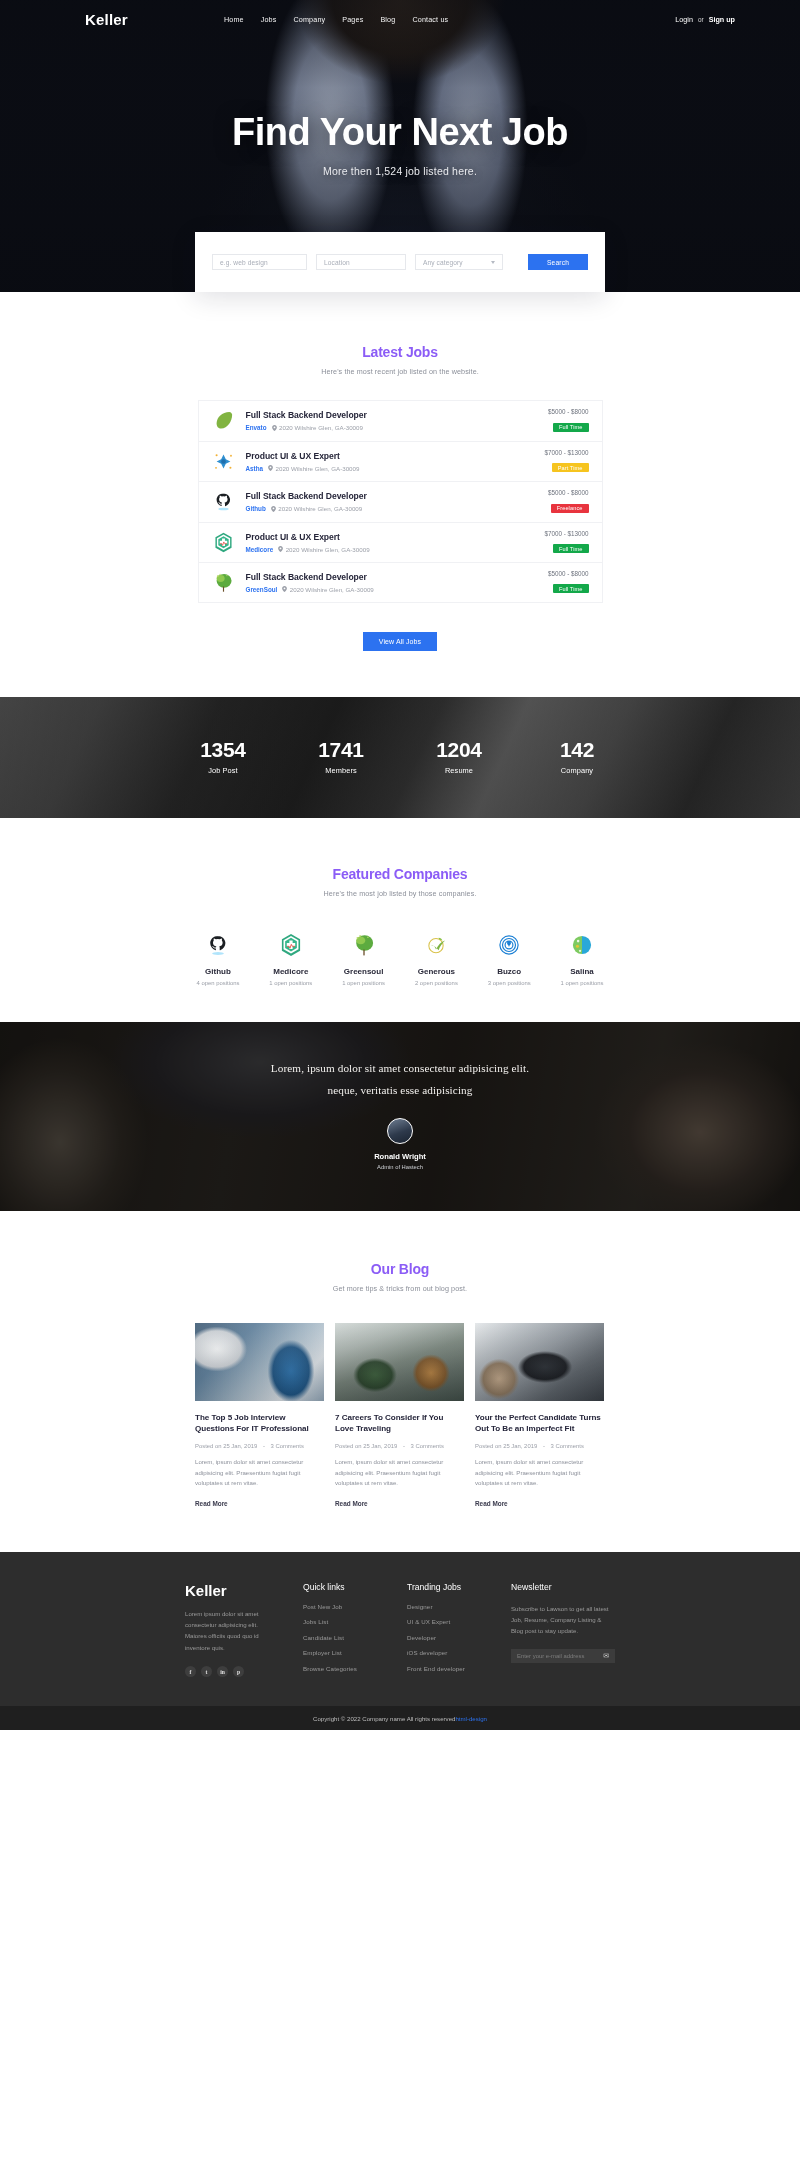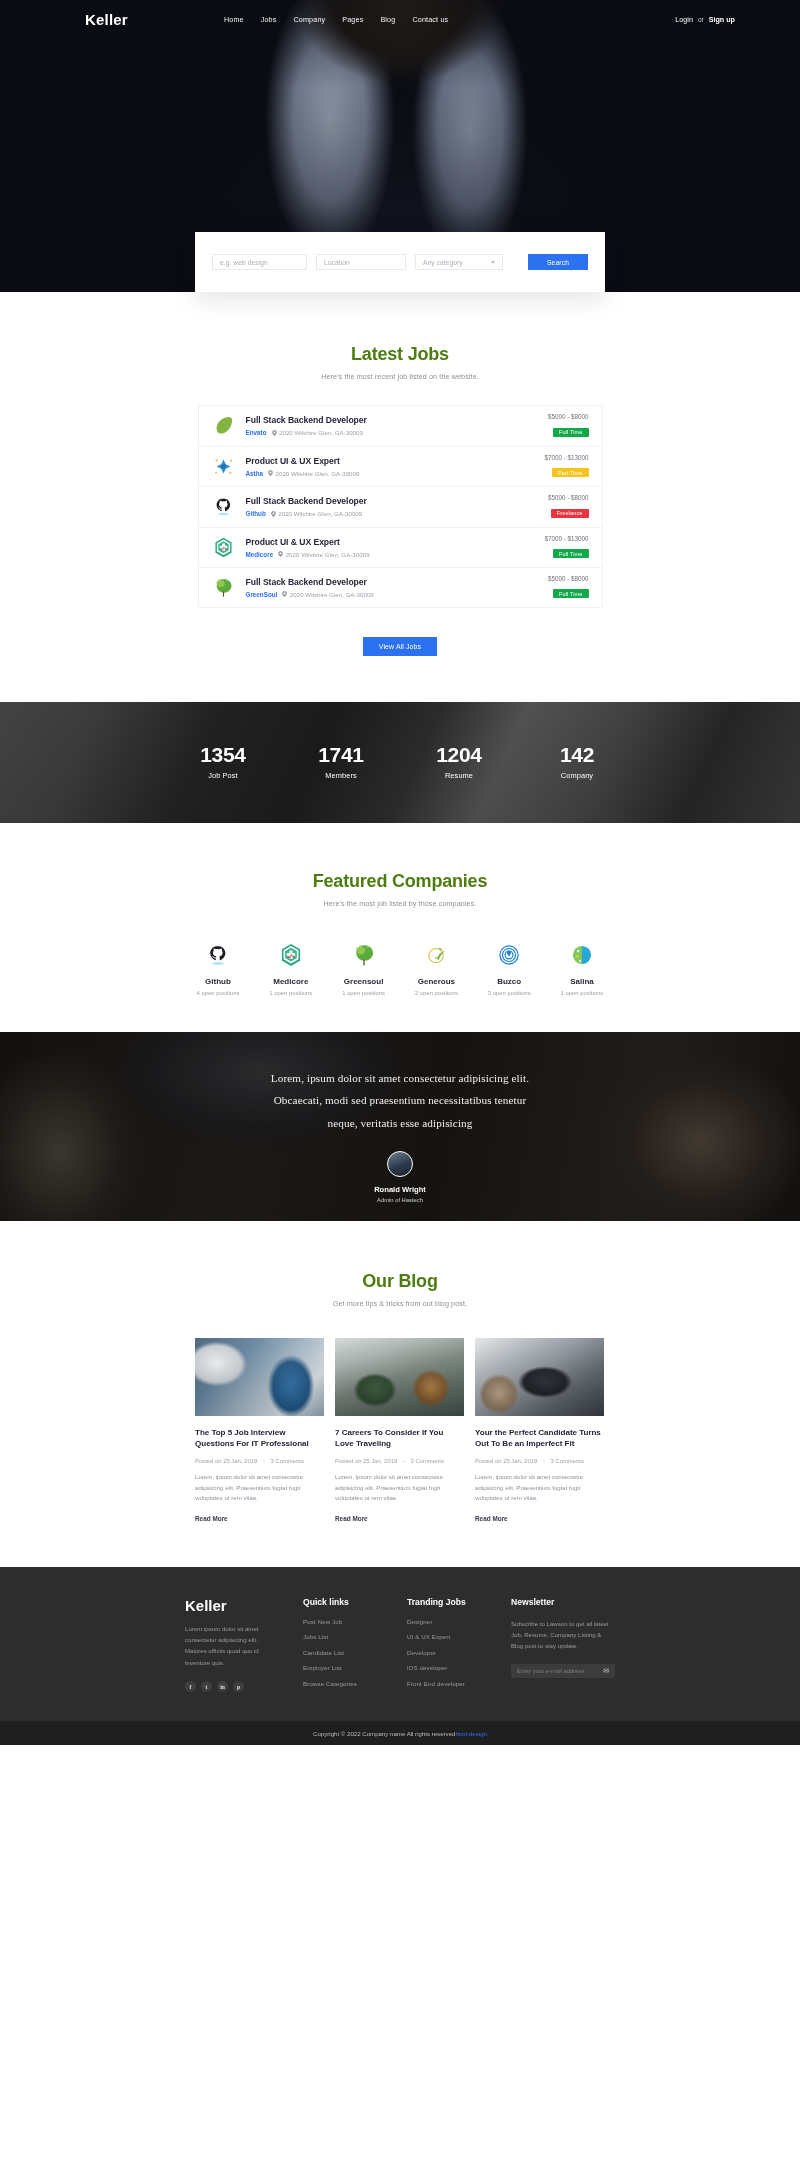--- a/index.html
+++ b/index.html
@@ -85,21 +85,21 @@
     border-top:3px solid #b5bac3;
   }
   .search-btn {
     width:60px; height:16px; background:#2c72f0; color:#fff;
     font-size:6.6px; display:flex; align-items:center; justify-content:center;
     border:none; cursor:pointer; letter-spacing:.2px; margin-left:auto;
   }
 
   
   .sec-head { text-align:center; }
-  .sec-title { font-size:18px; font-weight:bold; color:#4d7c0f; letter-spacing:-.2px; }
+  .sec-title { font-size:14px; font-weight:bold; color:#8b5cf6; letter-spacing:-.2px; }
   .sec-sub { font-size:7.2px; color:#8b8f99; margin-top:7px; letter-spacing:.1px; }
 
   
   .latest { padding:52px 0 0; background:#fff; }
   .jobs-list { width:405px; margin:24px auto 0; }
   .job-row {
     display:flex; align-items:center;
     background:#fff; border:1px solid #f0f1f4; border-bottom:none;
     padding:9px 13px; height:40.5px;
   }
@@ -229,21 +229,21 @@
   .fcol-news { width:104px; }
   .flogo { color:#fff; font-size:15px; font-weight:bold; }
   .fdesc { color:#9a9a9a; font-size:6.1px; line-height:1.85; margin-top:9px; width:96px; }
   .fsocial { display:flex; gap:5px; margin-top:13px; }
   .fsocial .s {
     width:11px; height:11px; border-radius:50%; background:#3e3e3e;
     display:flex; align-items:center; justify-content:center;
     color:#e3e3e3; font-size:5.6px; font-weight:bold; cursor:pointer;
     font-family:"Liberation Serif", serif;
   }
-  .fhead { color:#fff; font-size:8.6px; font-weight:bold; }
+  .fhead { color:#fff; font-size:8.6px; font-weight:normal; }
   .flist { margin-top:11px; }
   .flist a {
     display:block; color:#9a9a9a; font-size:6.2px; text-decoration:none;
     margin-bottom:8.5px; letter-spacing:.1px;
   }
   .fnews-text { color:#9a9a9a; font-size:6.1px; line-height:1.85; margin-top:11px; }
   .fnews-form {
     margin-top:12px; height:14px; background:#3c3c3c; display:flex; align-items:center;
     padding:0 6px;
   }
@@ -276,20 +276,24 @@
           <a href="#">Contact us</a>
         </div>
         <div class="nav-auth">
           <a href="#">Login</a>
           <span class="or">or</span>
           <a href="#" class="signup">Sign up</a>
         </div>
       </div>
     </nav>
 
+    <div class="hero-body">
+      <h1 class="hero-title">Find Your Next Job</h1>
+      <p class="hero-sub">More then 1,524 job listed here.</p>
+    </div>
   </section>
 
   <div class="search-wrap">
     <div class="search-card">
       <div class="sf keyword">e.g. web design</div>
       <div class="sf location">Location</div>
       <div class="sf category">
         <span>Any category</span>
         <span class="caret"></span>
       </div>
@@ -558,21 +562,20 @@
       </div>
 
     </div>
   </section>
 
   <section class="testi">
     <div class="testi-bg"></div>
     <div class="testi-inner">
       <div class="testi-text">
         <div>Lorem, ipsum dolor sit amet consectetur adipisicing elit.</div>
-        <div>Obcaecati, modi sed praesentium necessitatibus tenetur</div>
         <div>neque, veritatis esse adipisicing</div>
       </div>
       <div class="testi-avatar"></div>
       <div class="testi-name">Ronald Wright</div>
       <div class="testi-role">Admin of Hastech</div>
     </div>
   </section>
 
   <section class="blog">
     <div class="sec-head">

